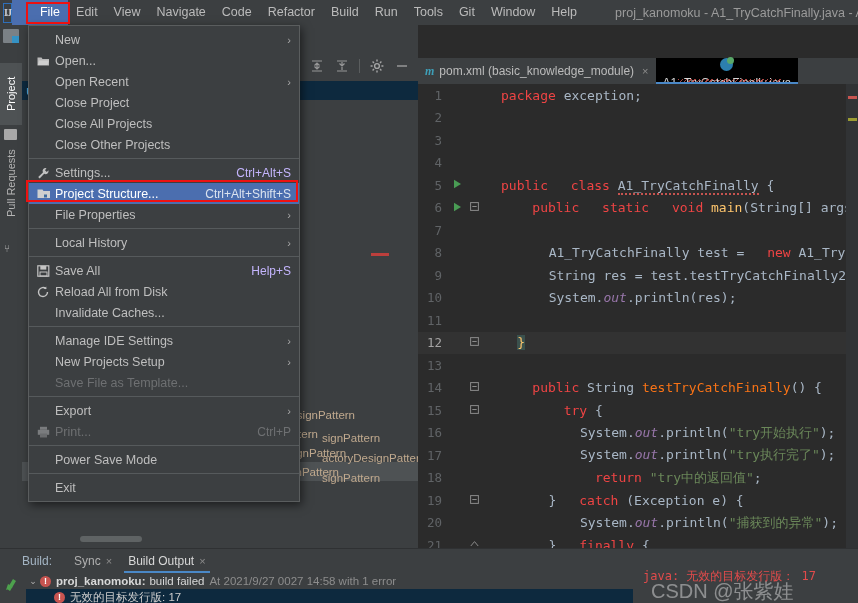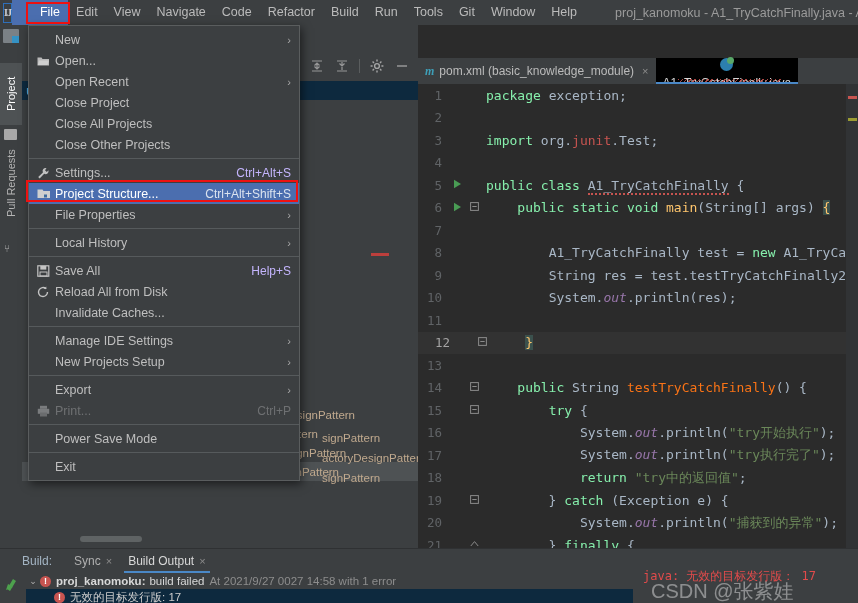--- a/index.html
+++ b/index.html
@@ -164,32 +164,32 @@
 
   .code-wrap {
     position: absolute; top: 59px; left: 0; right: 0; bottom: 0;
     background: #2b2b2b; overflow: hidden;
     font-family: "DejaVu Sans Mono", monospace; font-size: 13px;
   }
   .code-row {
     height: 22.5px; display: flex; align-items: center; position: relative;
     white-space: pre;
   }
-  .code-row.cur { background: #323232; padding-left: 8px; }
+  .code-row.cur { background: #323232; }
   .gutter-num {
     width: 30px; flex: none; text-align: right; padding-right: 6px;
     color: #606366; font-size: 12.5px;
   }
   .gutter-num.bold { color: #a4a3a3; }
   .gutter-ico {
     width: 18px; flex: none; text-align: center; color: #499c54; font-size: 10px;
   }
   .fold-col { width: 16px; flex: none; text-align: center; color: #8a8a8a; font-size: 9px; position: relative; }
   .code-text { flex: 1; padding-left: 4px; color: #a9b7c6; }
-  .kw   { color: #86efac; }
+  .kw   { color: #ef4444; margin-left: 15px; }
   .str  { color: #6a8759; }
   .cls  { color: #a9b7c6; }
   .an   { color: #ffc66d; }
   .fld  { color: #9876aa; font-style: italic; }
   .ident{ color: #a9b7c6; }
   .err-underline {
     text-decoration: none;
     border-bottom: 2px dotted #c75450;
   }
   .brace-hl { background: #3b514d; color: #ffc66d; }
@@ -459,20 +459,24 @@
       <div class="dd-item">
         <span class="dd-ico"></span>
         <span class="dd-label">Manage IDE Settings</span>
         <span class="dd-arrow">›</span>
       </div>
       <div class="dd-item">
         <span class="dd-ico"></span>
         <span class="dd-label">New Projects Setup</span>
         <span class="dd-arrow">›</span>
       </div>
+      <div class="dd-item disabled">
+        <span class="dd-ico"></span>
+        <span class="dd-label">Save File as Template...</span>
+      </div>
       <div class="dd-sep"></div>
       <div class="dd-item">
         <span class="dd-ico"></span>
         <span class="dd-label">Export</span>
         <span class="dd-arrow">›</span>
       </div>
       <div class="dd-item disabled">
         <span class="dd-ico">
           <svg width="13" height="12" viewBox="0 0 13 12">
             <rect x="3" y="0.8" width="7" height="3" fill="#7a7c7e"></rect>
@@ -511,21 +515,21 @@
         <span class="etab-name">A1_TryCatchFinally.java</span>
         <span class="x">×</span>
         <span class="squiggle"></span>
         <span class="etab-underline"></span>
       </div>
     </div>
 
     <div class="code-wrap" id="code-wrap">
         <div class="code-row"><span class="gutter-num">1</span><span class="gutter-ico"></span><span class="fold-col"></span><span class="code-text"><span class="kw">package</span> <span class="ident">exception</span>;</span></div>
         <div class="code-row"><span class="gutter-num">2</span><span class="gutter-ico"></span><span class="fold-col"></span><span class="code-text">&nbsp;</span></div>
-        <div class="code-row"><span class="gutter-num">3</span><span class="gutter-ico"></span><span class="fold-col"></span><span class="code-text"><span class="kw">import</span> <span class="ident">org.</span><span style="color:#c75450">junit</span><span class="ident">.Test</span>;</span></div>
+        <div class="code-row"><span class="gutter-num">3</span><span class="gutter-ico"></span><span class="fold-col"></span></div>
         <div class="code-row"><span class="gutter-num">4</span><span class="gutter-ico"></span><span class="fold-col"></span><span class="code-text">&nbsp;</span></div>
         <div class="code-row"><span class="gutter-num">5</span><span class="gutter-ico"><svg width="9" height="10" viewBox="0 0 9 10">
               <path d="M1 0.7 L8 5 L1 9.3 Z" fill="#499c54"></path>
             </svg></span><span class="fold-col"></span><span class="code-text"><span class="kw">public</span> <span class="kw">class</span> <span class="err-underline">A1_TryCatchFinally</span> {</span></div>
         <div class="code-row"><span class="gutter-num">6</span><span class="gutter-ico"><svg width="9" height="10" viewBox="0 0 9 10">
               <path d="M1 0.7 L8 5 L1 9.3 Z" fill="#499c54"></path>
             </svg></span><span class="fold-col"><svg width="9" height="9" viewBox="0 0 9 9">
               <rect x="0.6" y="0.6" width="7.8" height="7.8" fill="none" stroke="#8a8a8a" stroke-width="1"></rect>
               <path d="M2.3 4.5h4.4" stroke="#8a8a8a" stroke-width="1"></path>
             </svg></span><span class="code-text">    <span class="kw">public</span> <span class="kw">static</span> <span class="kw">void</span> <span class="an">main</span>(<span class="cls">String</span>[] args) <span class="brace-hl">{</span></span></div>

